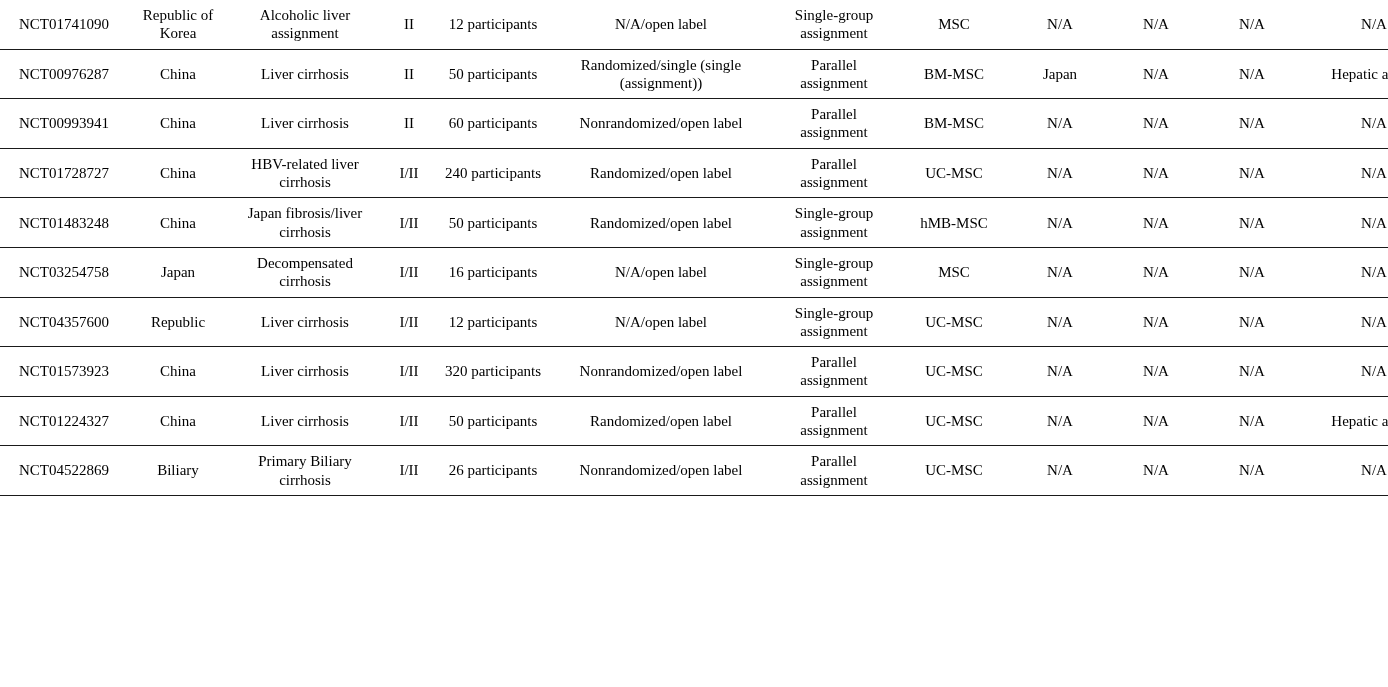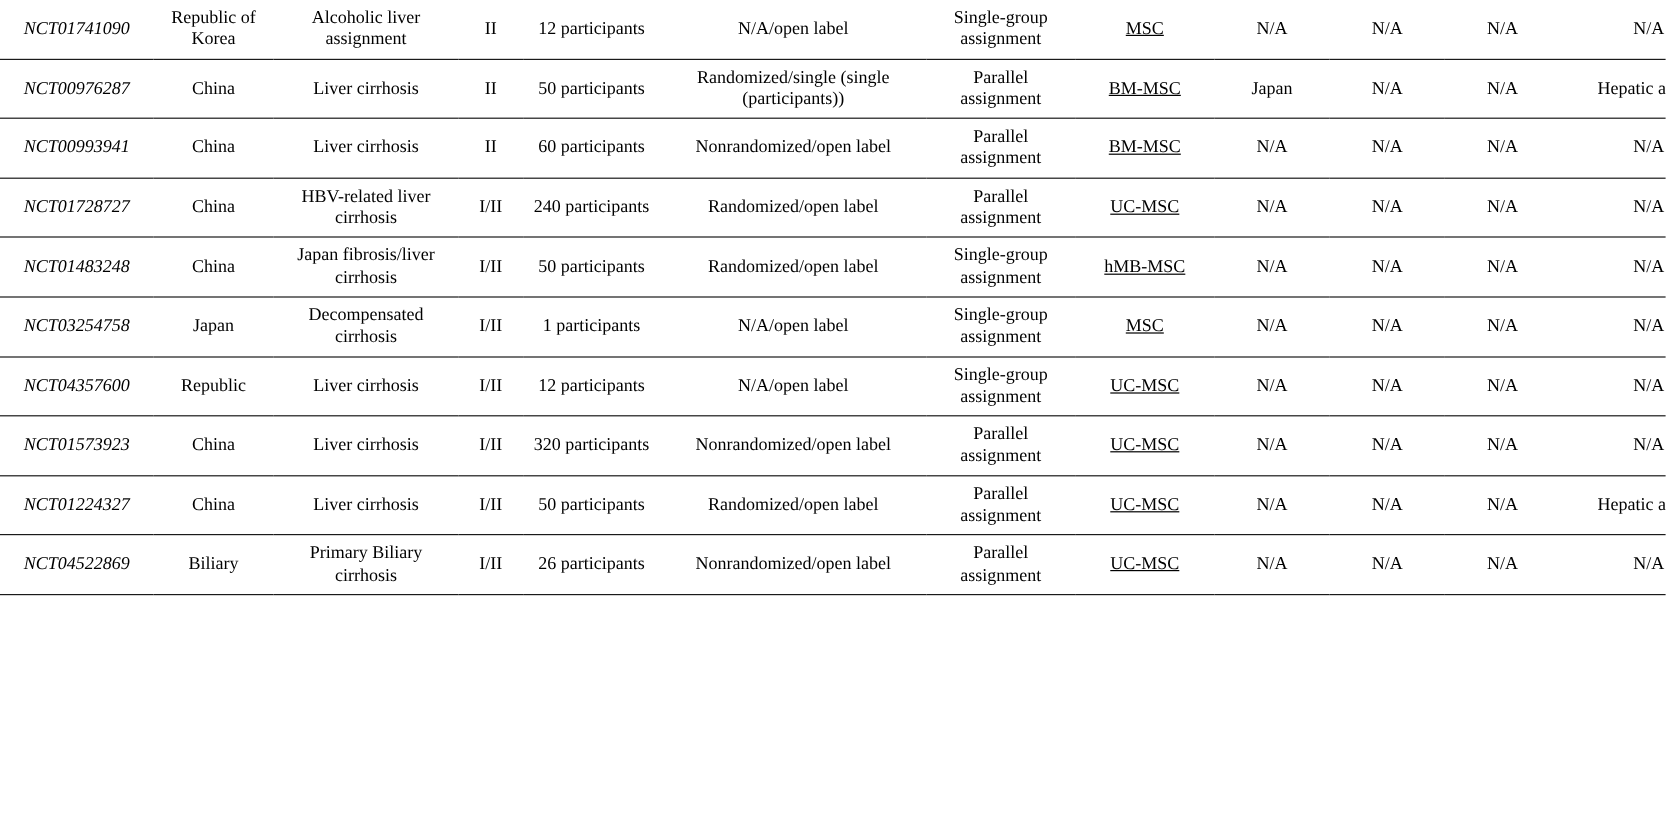--- a/index.html
+++ b/index.html
@@ -40,29 +40,28 @@
     border-left: none;
     border-right: none;
   }
   table.clinical-table tr:first-child td {
     border-top: none;
   }
   td.col-id {
     width: 120px;
     text-align: left;
     padding-left: 6px;
-    font-style: italic;
   }
   td.col-country { width: 92px; }
   td.col-condition { width: 146px; }
   td.col-phase { width: 46px; }
   td.col-enroll { width: 106px; }
   td.col-design { width: 214px; margin-top: 43px; }
   td.col-alloc { width: 116px; }
-  td.col-celltype { width: 108px; text-decoration: underline; }
+  td.col-celltype { width: 108px; }
   td.col-c9 { width: 88px; }
   td.col-c10 { width: 88px; }
   td.col-c11 { width: 88px; }
   td.col-route { width: 140px; }
 </style>
 </head>
 <body>
 
 <div class="table-wrap">
   <table class="clinical-table">
@@ -80,21 +79,21 @@
         <td class="col-c10">N/A</td>
         <td class="col-c11">N/A</td>
         <td class="col-route">N/A</td>
       </tr>
       <tr>
         <td class="col-id">NCT00976287</td>
         <td class="col-country">China</td>
         <td class="col-condition">Liver cirrhosis</td>
         <td class="col-phase">II</td>
         <td class="col-enroll">50 participants</td>
-        <td class="col-design">Randomized/single (single (participants))</td>
+        <td class="col-design">Randomized/single (single (assignment))</td>
         <td class="col-alloc">Parallel assignment</td>
         <td class="col-celltype">BM-MSC</td>
         <td class="col-c9">Japan</td>
         <td class="col-c10">N/A</td>
         <td class="col-c11">N/A</td>
         <td class="col-route">Hepatic artery</td>
       </tr>
       <tr>
         <td class="col-id">NCT00993941</td>
         <td class="col-country">China</td>
@@ -135,21 +134,21 @@
         <td class="col-c9">N/A</td>
         <td class="col-c10">N/A</td>
         <td class="col-c11">N/A</td>
         <td class="col-route">N/A</td>
       </tr>
       <tr>
         <td class="col-id">NCT03254758</td>
         <td class="col-country">Japan</td>
         <td class="col-condition">Decompensated cirrhosis</td>
         <td class="col-phase">I/II</td>
-        <td class="col-enroll">1 participants</td>
+        <td class="col-enroll">16 participants</td>
         <td class="col-design">N/A/open label</td>
         <td class="col-alloc">Single-group assignment</td>
         <td class="col-celltype">MSC</td>
         <td class="col-c9">N/A</td>
         <td class="col-c10">N/A</td>
         <td class="col-c11">N/A</td>
         <td class="col-route">N/A</td>
       </tr>
       <tr>
         <td class="col-id">NCT04357600</td>

